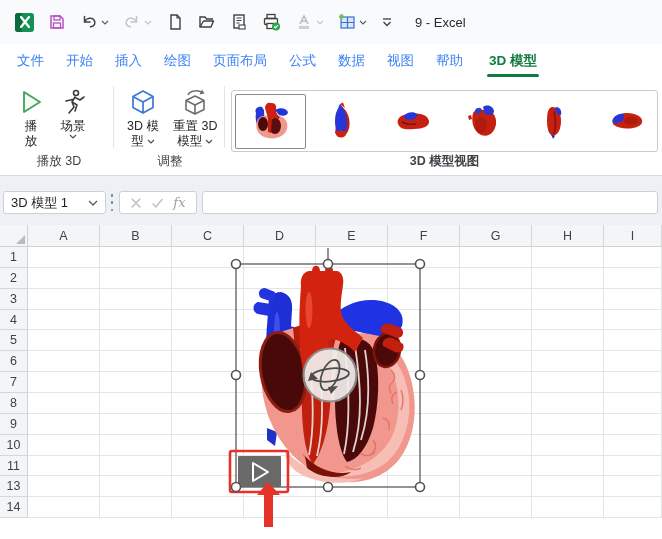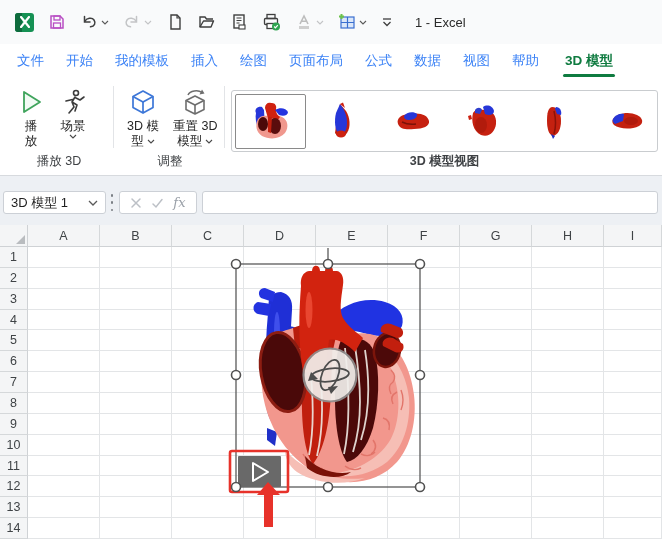--- a/index.html
+++ b/index.html
@@ -145,27 +145,26 @@
       </svg>
     </div>
     <div class="qbtn">
       <svg width="12" height="10" viewBox="0 0 12 10">
         <path d="M2,2 h8" stroke="#3f3f3f" stroke-width="1.3"></path>
         <polyline points="2.5,5 6,8.5 9.5,5" fill="none" stroke="#3f3f3f" stroke-width="1.3"></polyline>
       </svg>
     </div>
   </div>
 
-  <div class="win-title">1 - Excel</div>
+  <div class="win-title">9 - Excel</div>
 </div>
 
 <div class="tabsrow">
     <div class="tab">文件</div>
     <div class="tab">开始</div>
-    <div class="tab">我的模板</div>
     <div class="tab">插入</div>
     <div class="tab">绘图</div>
     <div class="tab">页面布局</div>
     <div class="tab">公式</div>
     <div class="tab">数据</div>
     <div class="tab">视图</div>
     <div class="tab">帮助</div>
     <div class="tab active">3D 模型</div>
   </div>
 
@@ -463,32 +462,20 @@
         <div class="cell" style="width: 72px;"></div>
         <div class="cell" style="width: 72px;"></div>
         <div class="cell" style="width: 72px;"></div>
         <div class="cell" style="width: 72px;"></div>
         <div class="cell" style="width: 72px;"></div>
         <div class="cell" style="width: 72px;"></div>
         <div class="cell" style="width: 58px;"></div>
       </div>
       <div class="sheet-row">
         <div class="row-h">11</div>
-        <div class="cell" style="width: 72px;"></div>
-        <div class="cell" style="width: 72px;"></div>
-        <div class="cell" style="width: 72px;"></div>
-        <div class="cell" style="width: 72px;"></div>
-        <div class="cell" style="width: 72px;"></div>
-        <div class="cell" style="width: 72px;"></div>
-        <div class="cell" style="width: 72px;"></div>
-        <div class="cell" style="width: 72px;"></div>
-        <div class="cell" style="width: 58px;"></div>
-      </div>
-      <div class="sheet-row">
-        <div class="row-h">12</div>
         <div class="cell" style="width: 72px;"></div>
         <div class="cell" style="width: 72px;"></div>
         <div class="cell" style="width: 72px;"></div>
         <div class="cell" style="width: 72px;"></div>
         <div class="cell" style="width: 72px;"></div>
         <div class="cell" style="width: 72px;"></div>
         <div class="cell" style="width: 72px;"></div>
         <div class="cell" style="width: 72px;"></div>
         <div class="cell" style="width: 58px;"></div>
       </div>

